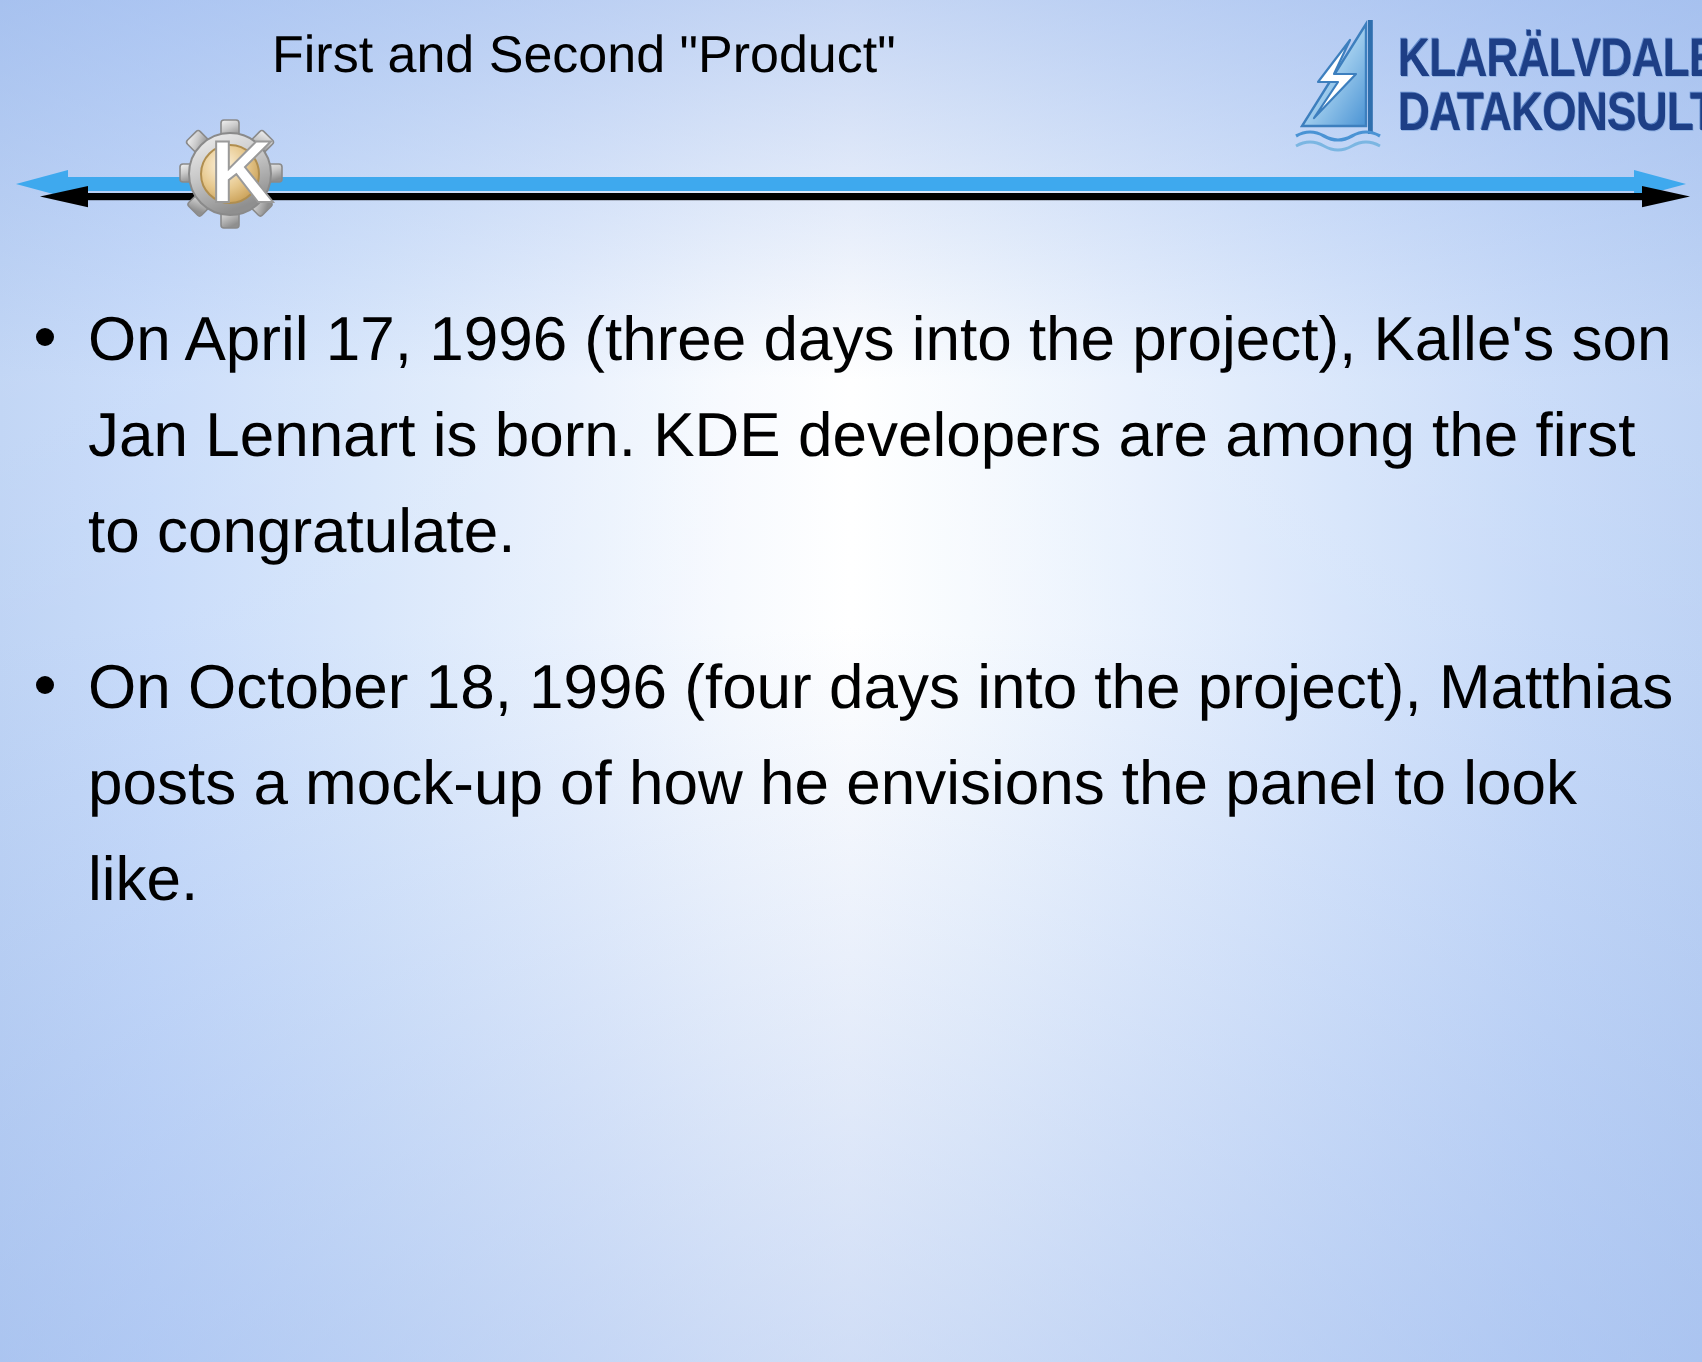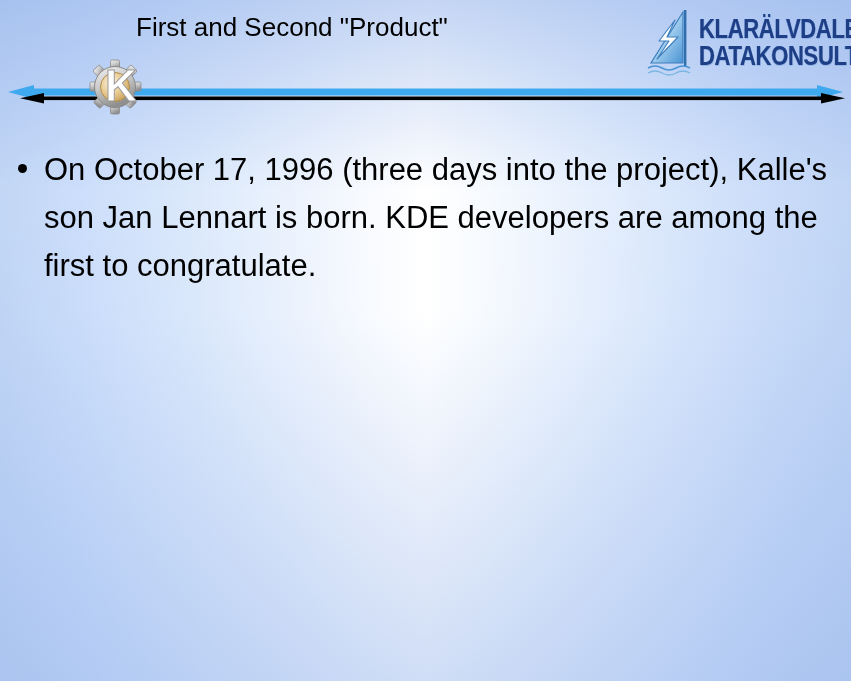--- a/index.html
+++ b/index.html
@@ -206,19 +206,23 @@
     <circle cx="27" cy="29" r="20.5" fill="url(#gearmetal)" stroke="#8a8a8a" stroke-width="1"></circle>
     <circle cx="27" cy="29" r="14.5" fill="url(#gearcenter)" stroke="#b08e4f" stroke-width="1"></circle>
 
     <text x="33" y="43" font-family="'Liberation Sans', sans-serif" font-size="44" font-weight="bold" fill="#ffffff" stroke="#9a9a9a" stroke-width="1" text-anchor="middle">K</text>
   </svg>
 
   <div id="body">
 
     <div class="bullet-item">
       <span class="bullet-marker"></span>
-      <span class="bullet-text">On October 17, 1996 (three days into the project), Kalle's son Jan Lennart is born. KDE developers are among the first to congratulate.</span>
+      <span class="bullet-text">On April 17, 1996 (three days into the project), Kalle's son Jan Lennart is born. KDE developers are among the first to congratulate.</span>
     </div>
 
+    <div class="bullet-item">
+      <span class="bullet-marker"></span>
+      <span class="bullet-text">On October 18, 1996 (four days into the project), Matthias posts a mock-up of how he envisions the panel to look like.</span>
+    </div>
 
   </div>
 
 </div>
 
 </body></html>

